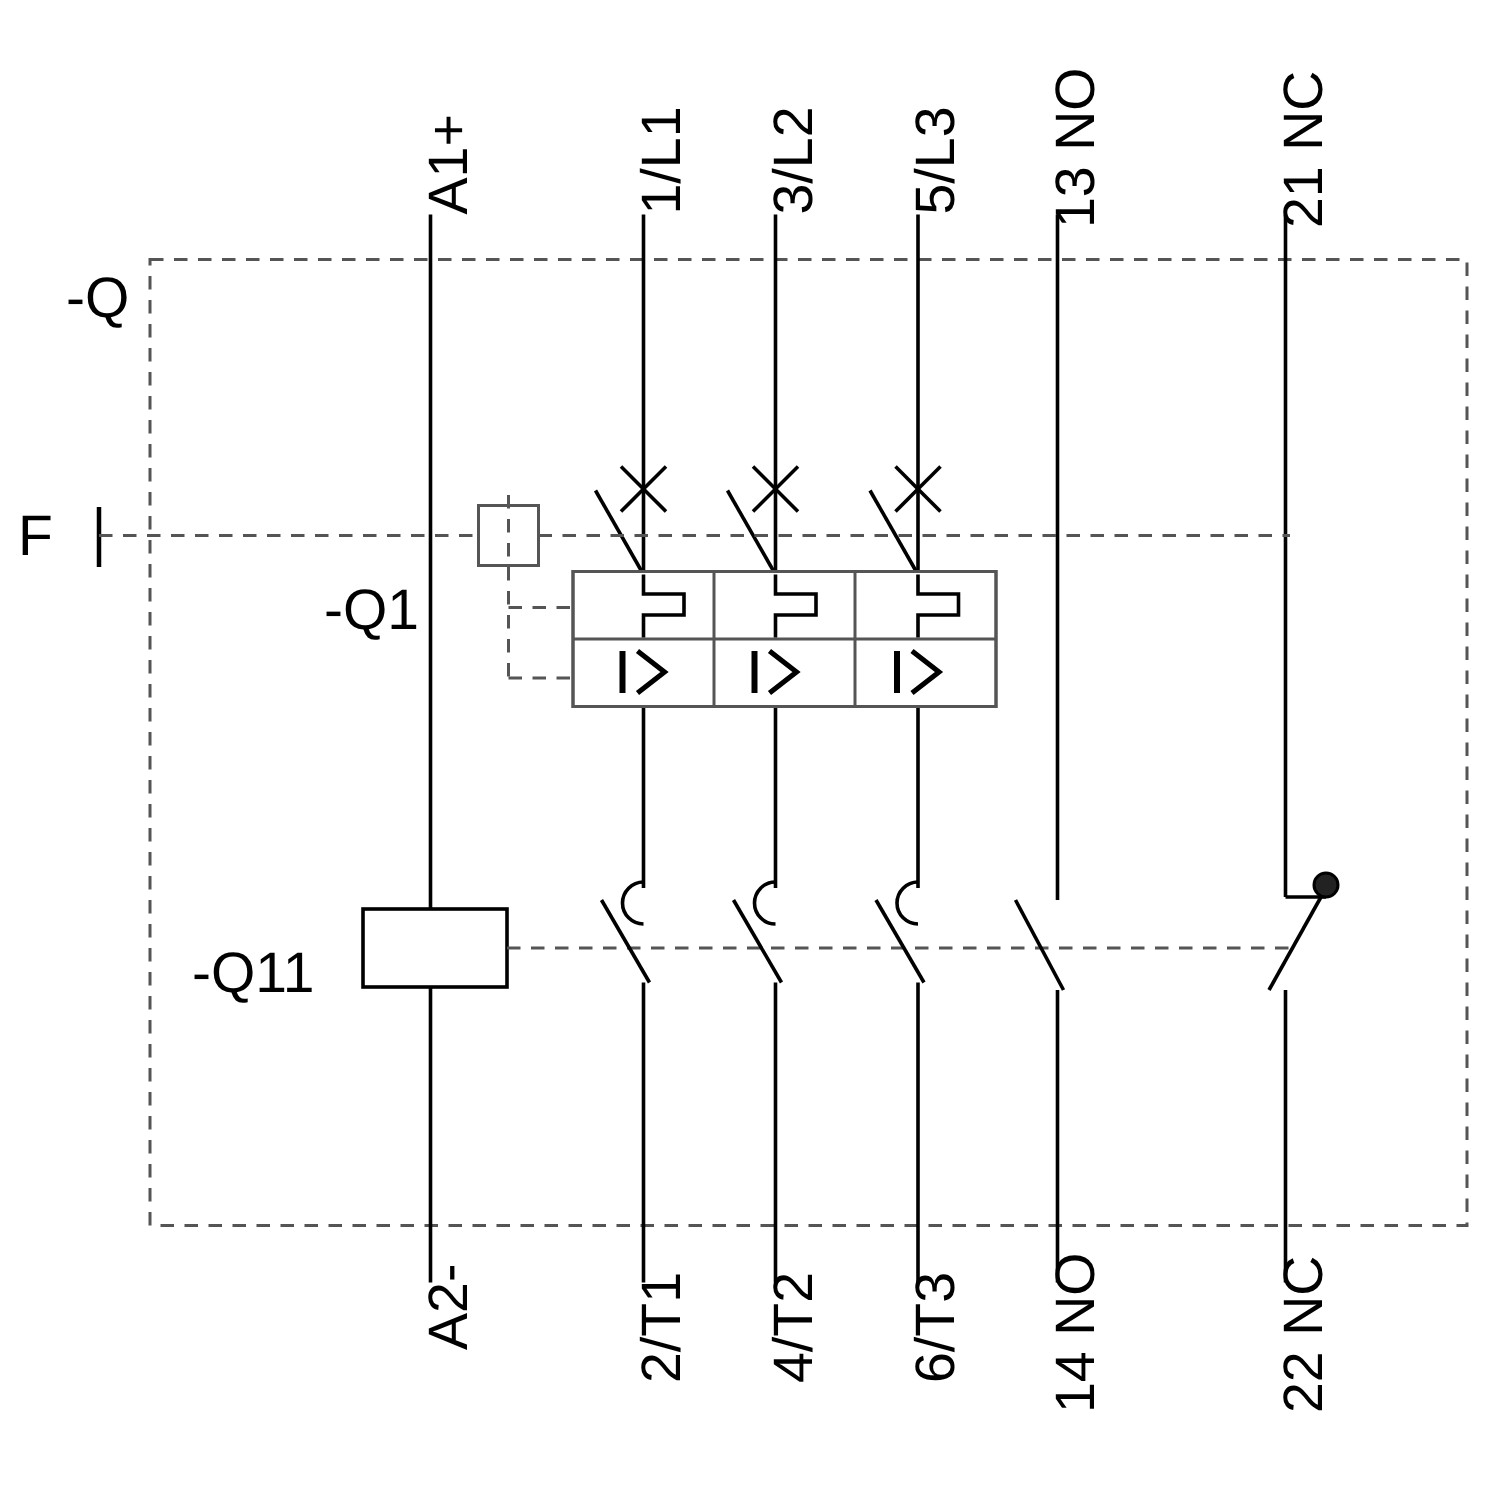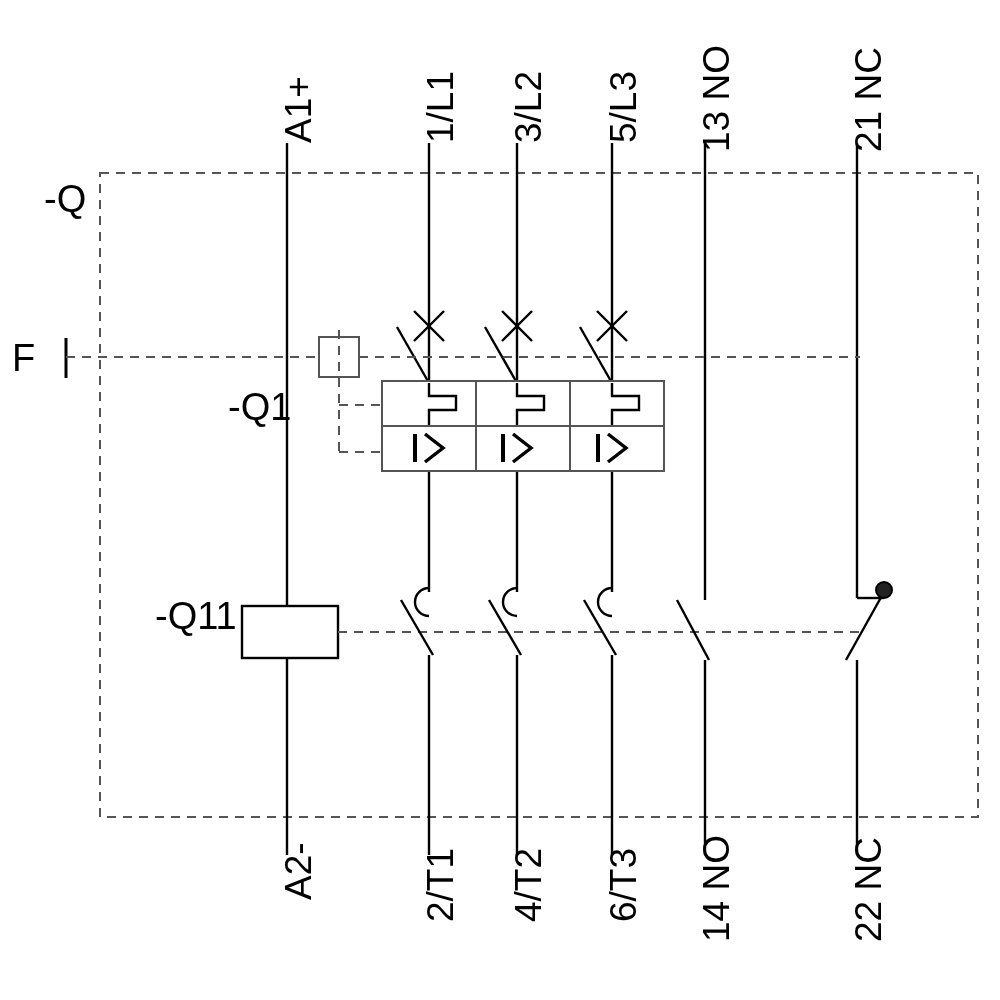--- a/index.html
+++ b/index.html
@@ -109,23 +109,23 @@
     <polyline points="857,598 884,598" stroke="#000" stroke-width="2.4" fill="none"></polyline>
     <line x1="884" y1="592" x2="846" y2="660" stroke="#000" stroke-width="2.4"></line>
     <circle cx="884" cy="590" r="8" fill="#222" stroke="#000" stroke-width="2"></circle>
 
   </svg>
 
   <div class="lbl big" style="left:44px;top:178px;">-Q</div>
 
   <div class="lbl big" style="left:12px;top:337px;">F</div>
 
-  <div class="lbl big" style="left:228px;top:386px;">-Q1</div>
+  <div class="lbl big" style="left:216px;top:386px;">-Q1</div>
 
-  <div class="lbl big" style="left:128px;top:595px;margin-left:27px;">-Q11</div>
+  <div class="lbl big" style="left:128px;top:628px;">-Q11</div>
 
   <div class="lbl term vlbl" style="left:278px;top:143px;">A1+</div>
   <div class="lbl term vlbl" style="left:420px;top:143px;">1/L1</div>
   <div class="lbl term vlbl" style="left:508px;top:143px;">3/L2</div>
   <div class="lbl term vlbl" style="left:603px;top:143px;">5/L3</div>
   <div class="lbl term vlbl" style="left:696px;top:152px;">13 NO</div>
   <div class="lbl term vlbl" style="left:848px;top:152px;">21 NC</div>
 
   <div class="lbl term vlbl" style="left:278px;top:900px;">A2-</div>
   <div class="lbl term vlbl" style="left:420px;top:922px;">2/T1</div>

